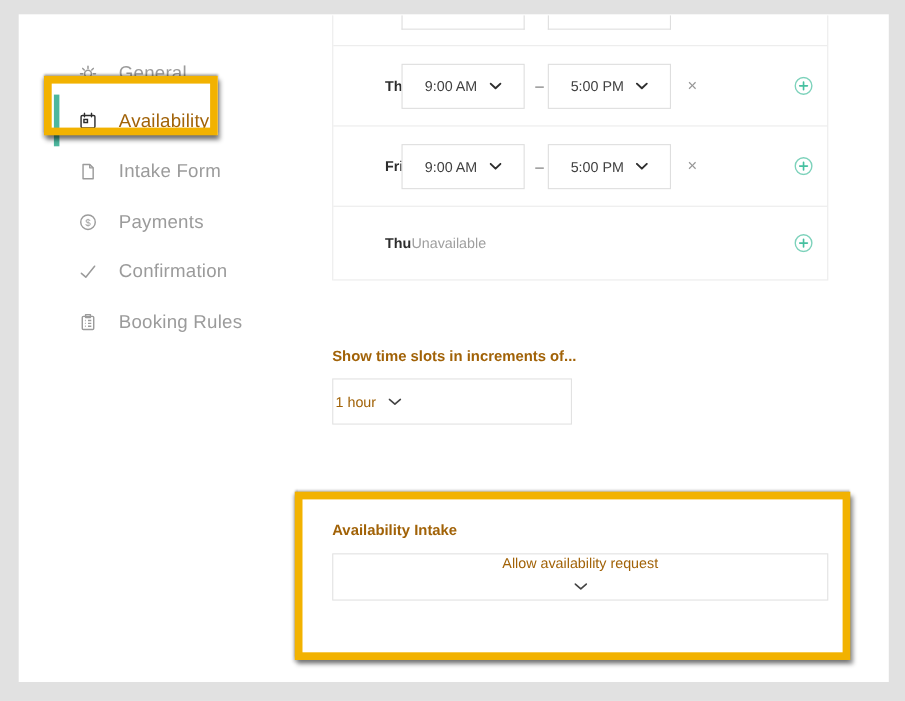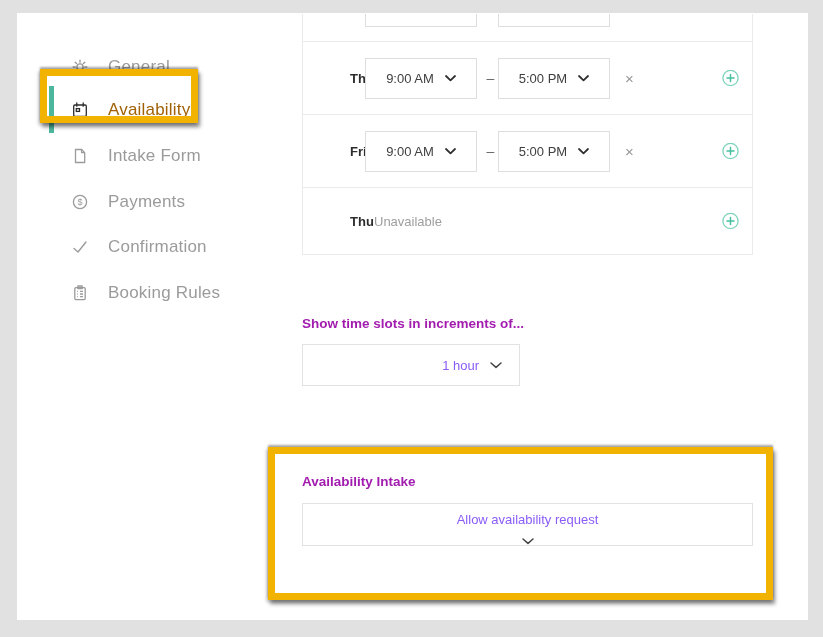--- a/index.html
+++ b/index.html
@@ -37,23 +37,23 @@
           border-left:1px solid #dedede; border-right:1px solid #dedede; border-bottom:1px solid #dedede; }
   .stub.s1 { left:62px; } .stub.s2 { left:195px; }
   .dash { position:absolute; left:180px; width:15px; text-align:center; top:50%; transform:translateY(-50%);
           color:#6d6d6d; font-size:14px; }
   .remove { position:absolute; left:322px; top:50%; transform:translateY(-50%);
             color:#969696; font-size:15px; cursor:pointer; line-height:1; }
   .addbtn { position:absolute; left:419px; top:50%; transform:translateY(-50%); width:17px; height:17px; cursor:pointer; }
   .unavail { position:absolute; left:71px; top:50%; transform:translateY(-50%); font-size:13px; color:#9e9e9e; }
 
   
-  .section-label { position:absolute; font-size:13.5px; font-weight:700; color:#a21caf; }
+  .section-label { position:absolute; font-size:13.5px; font-weight:700; color:#a16207; }
   .helper { position:absolute; font-size:13px; color:#a6a6a6; }
-  .wide-select { justify-content:flex-end; padding:0 17px; font-size:13px; color:#8b5cf6; border-color:#e2e2e2; }
+  .wide-select { justify-content:flex-start; padding:0 2px; font-size:13px; color:#a16207; border-color:#e2e2e2; }
   .inc-select { left:302px; top:344px; width:218px; height:42px; }
   .req-select { left:302px; top:503px; width:451px; height:43px; }
   .chev { display:block; }
 </style>
 </head>
 <body>
 
 <div class="stage">
   <div class="page">
 

